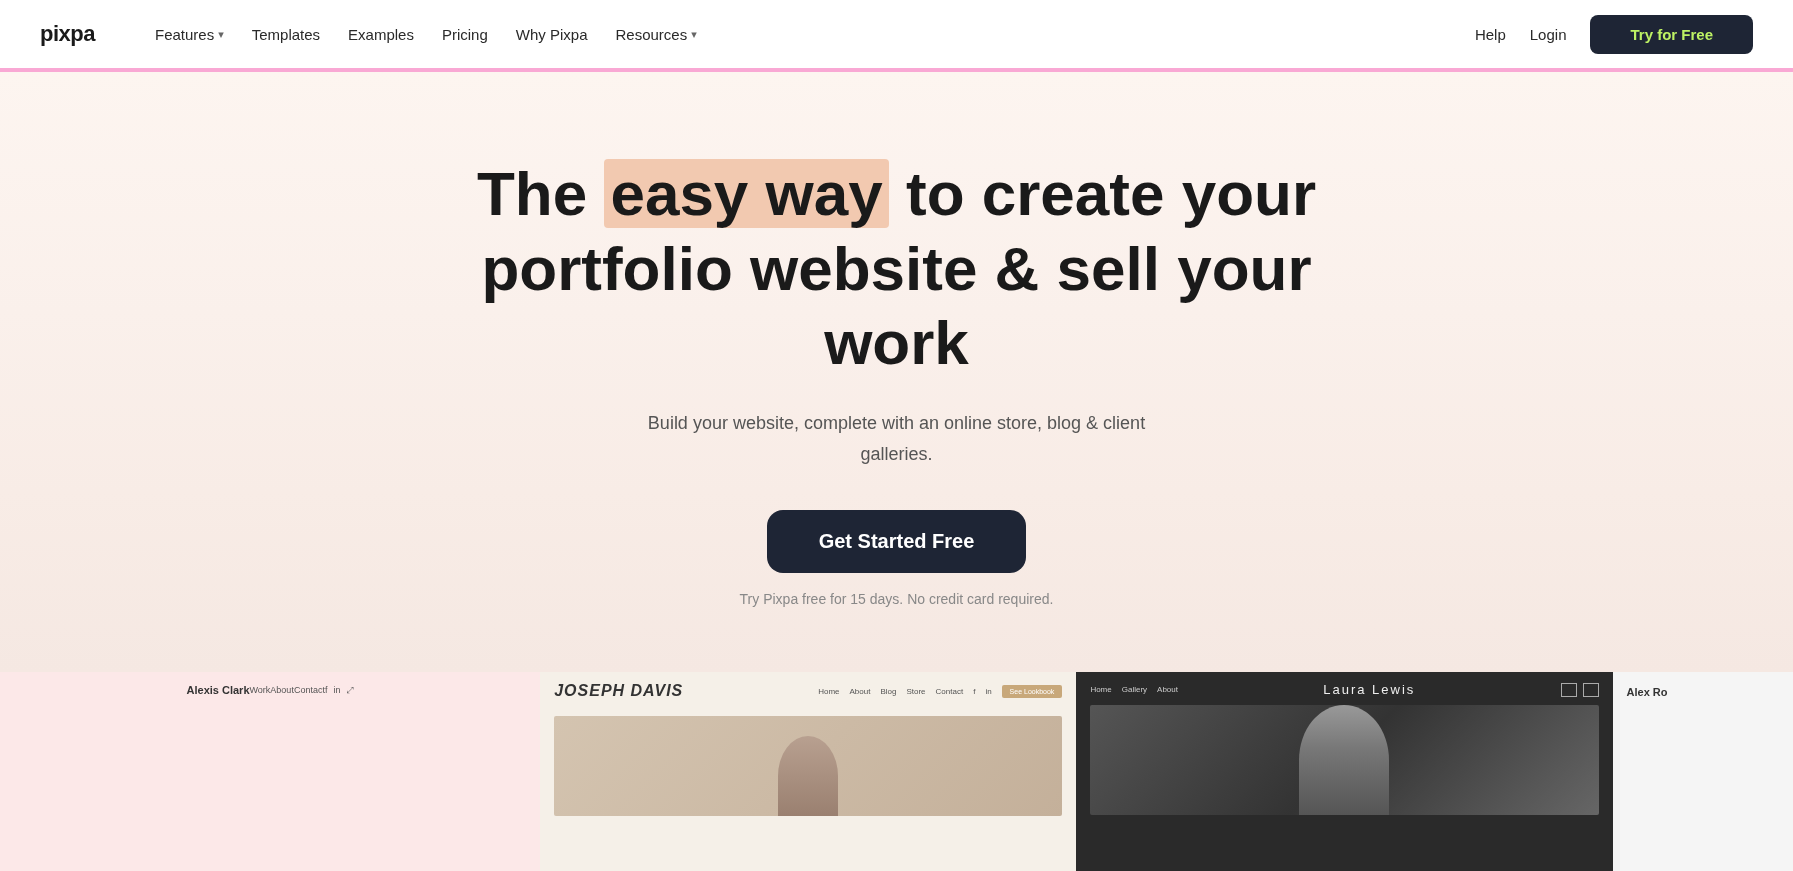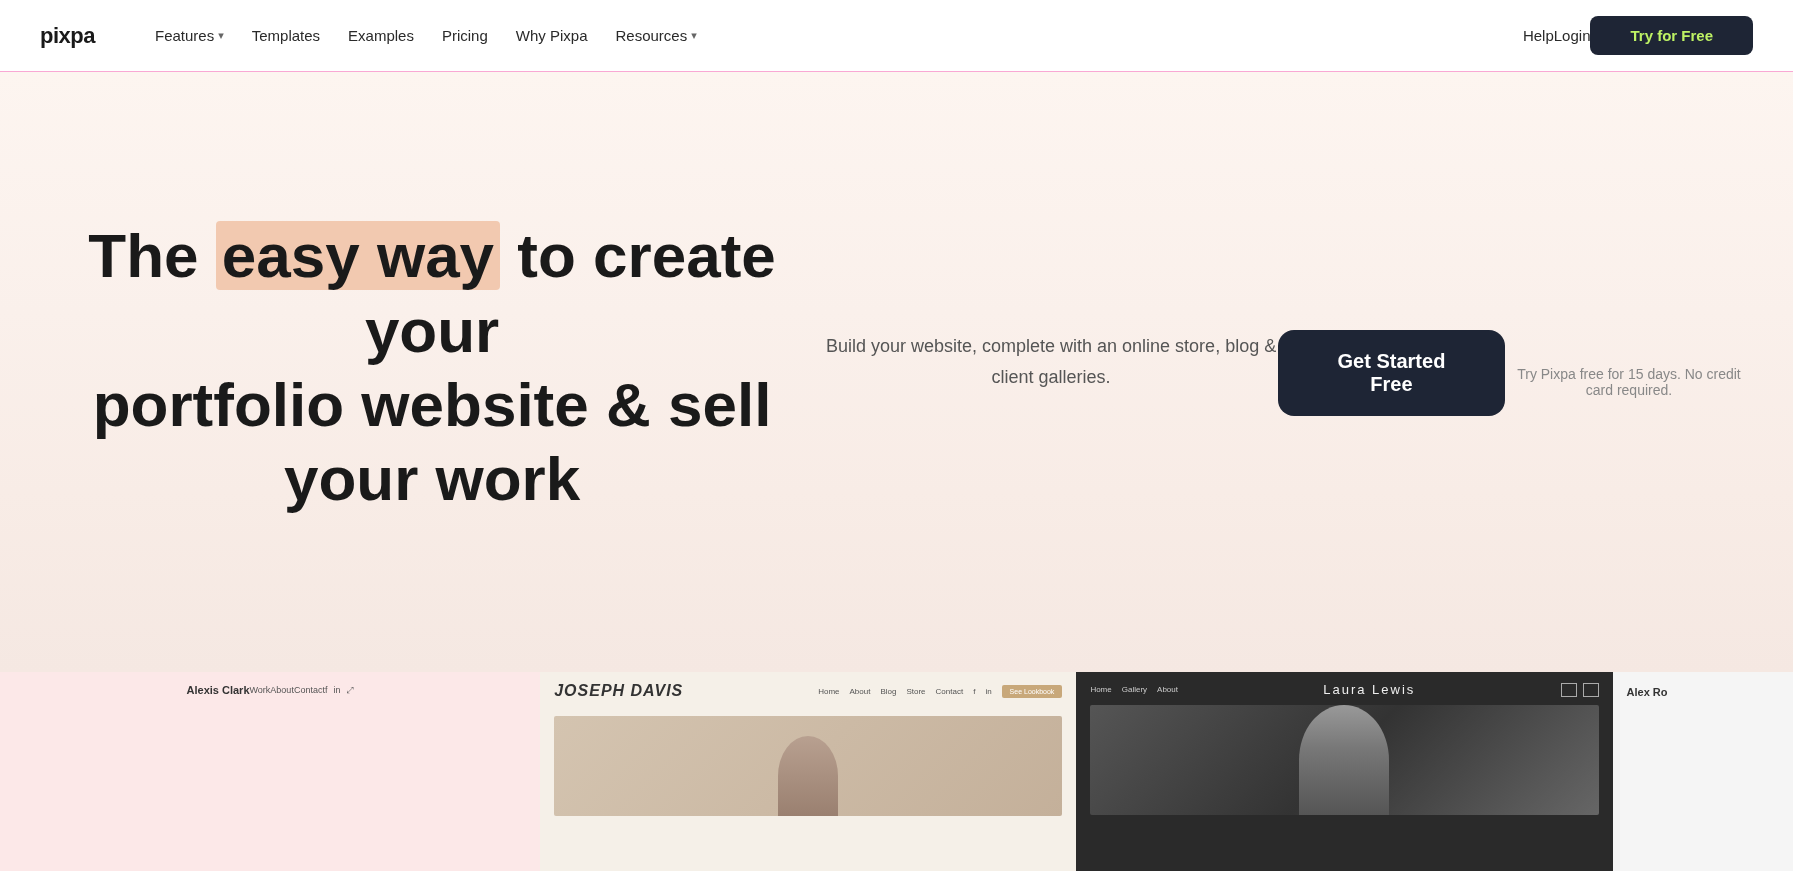--- a/index.html
+++ b/index.html
@@ -6,21 +6,21 @@
     body { font-family: -apple-system, BlinkMacSystemFont, 'Segoe UI', Helvetica, Arial, sans-serif; background: #fff; overflow-x: hidden; }
 
     
     nav {
       display: flex;
       align-items: center;
       justify-content: space-between;
       padding: 0 40px;
       height: 72px;
       background: #fff;
-      border-bottom: 1px solid #f9a8d4;
+      border-bottom: 4px solid #f9a8d4;
       position: relative;
       z-index: 10;
     }
     .nav-left { display: flex; align-items: center; gap: 36px; }
     .logo {
       font-size: 22px;
       font-weight: 700;
       color: #1a1a1a;
       letter-spacing: -0.5px;
     }
@@ -28,40 +28,40 @@
     .nav-links a {
       font-size: 15px;
       color: #2a2a2a;
       text-decoration: none;
       display: flex;
       align-items: center;
       gap: 4px;
       cursor: pointer;
     }
     .chevron { font-size: 11px; color: #666; }
-    .nav-right { display: flex; align-items: center; }
+    .nav-right { display: flex; align-items: center; gap: 24px; }
     .nav-right a { font-size: 15px; color: #2a2a2a; text-decoration: none; cursor: pointer; }
     .try-btn {
       background: #1e2535;
       color: #bef264;
       border: none;
       padding: 11px 40px;
       border-radius: 8px;
       font-size: 15px;
       font-weight: 600;
       cursor: pointer;
       white-space: nowrap;
     }
 
     
     .hero {
       background: linear-gradient(180deg, #fdf5f0 0%, #faf0eb 40%, #f8ece6 70%, #f5e8e2 100%);
       min-height: 600px;
       display: flex;
-      flex-direction: row;
+      flex-direction: column;
       align-items: center;
       justify-content: center;
       text-align: center;
       padding: 80px 40px 60px;
     }
     .hero-title {
       font-size: 62px;
       font-weight: 700;
       color: #1a1a1a;
       line-height: 1.2;

